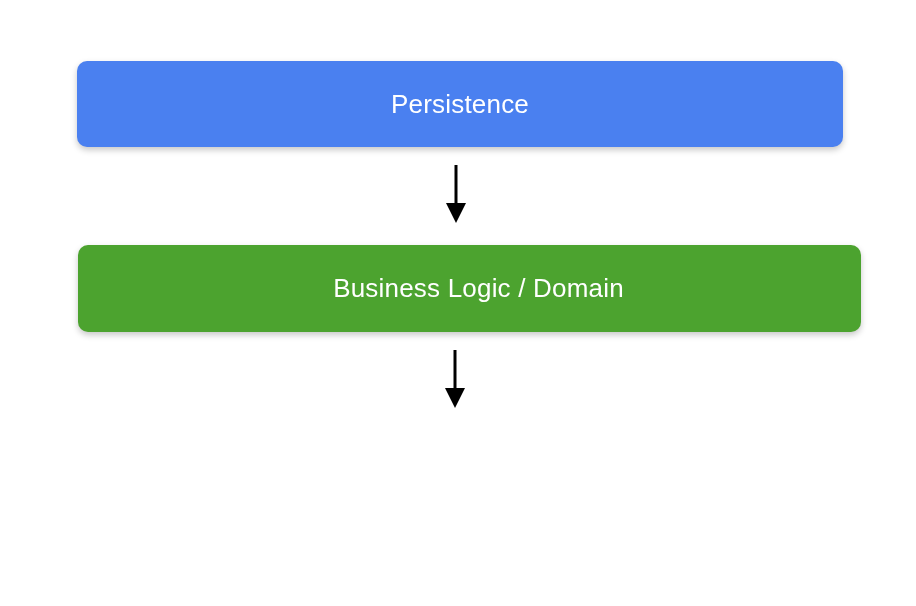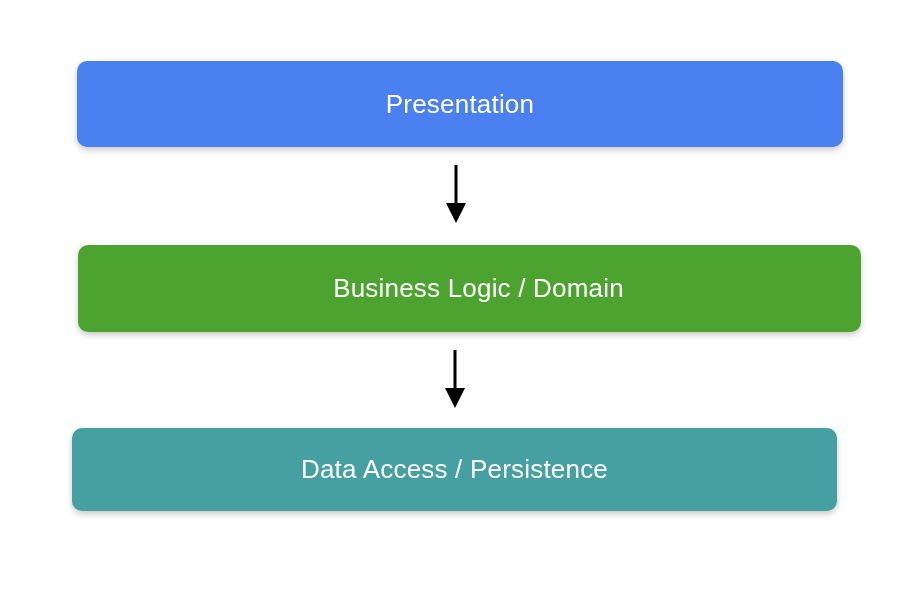--- a/index.html
+++ b/index.html
@@ -38,38 +38,35 @@
   .arrow-1 { left: 445px; top: 165px; }
   .arrow-2 { left: 444px; top: 350px; }
   .arrow svg { display: block; width: 100%; height: 100%; }
 </style>
 </head>
 <body>
 
 <div class="canvas">
 
   <div class="node node-presentation" style="background-color: rgb(74, 128, 240);">
-    <span>Presentation</span>
+    <span>Persistence</span>
   </div>
 
   <div class="arrow arrow-1">
     <svg viewBox="0 0 22 58" xmlns="http://www.w3.org/2000/svg" aria-hidden="true">
       <line x1="11" y1="0" x2="11" y2="40" stroke="#000000" stroke-width="3"></line>
       <polygon points="1,38 21,38 11,58" fill="#000000"></polygon>
     </svg>
   </div>
 
   <div class="node node-business" style="background-color: rgb(76, 163, 47); padding-left: 18px;">
     <span>Business Logic / Domain</span>
   </div>
 
   <div class="arrow arrow-2">
     <svg viewBox="0 0 22 58" xmlns="http://www.w3.org/2000/svg" aria-hidden="true">
       <line x1="11" y1="0" x2="11" y2="40" stroke="#000000" stroke-width="3"></line>
       <polygon points="1,38 21,38 11,58" fill="#000000"></polygon>
     </svg>
   </div>
 
-  <div class="node node-data" style="background-color: rgb(70, 160, 161);">
-    <span>Data Access / Persistence</span>
-  </div>
 
 </div>
 
 </body></html>

